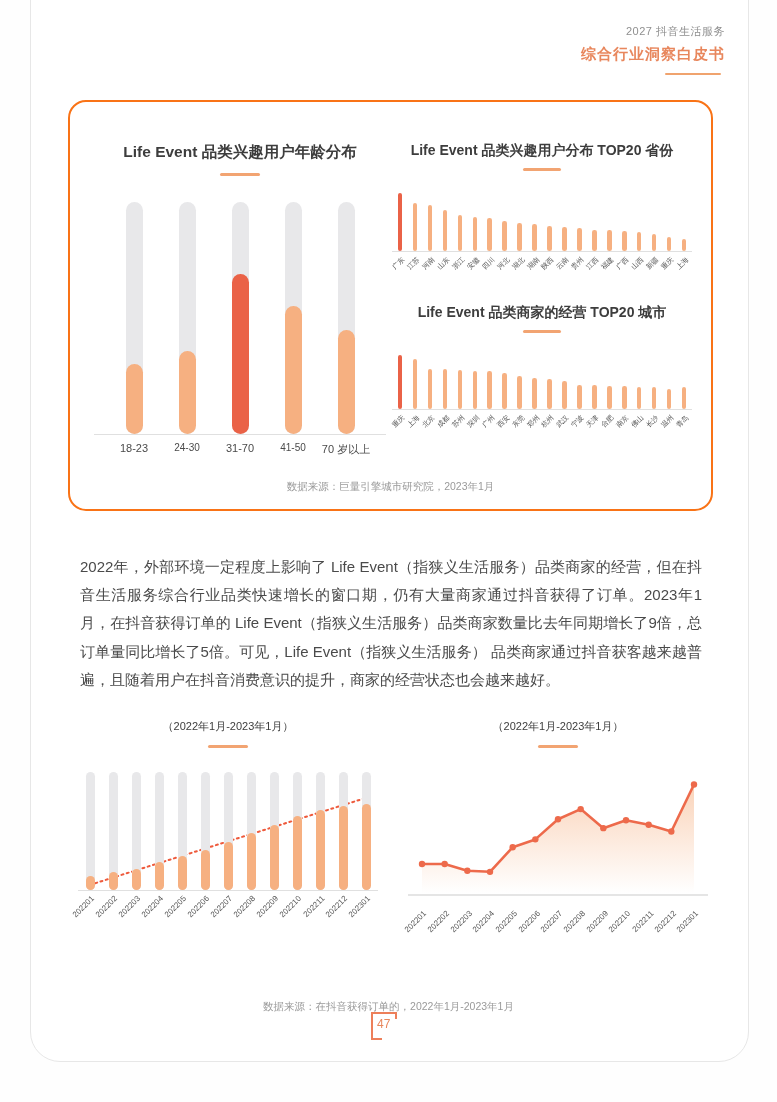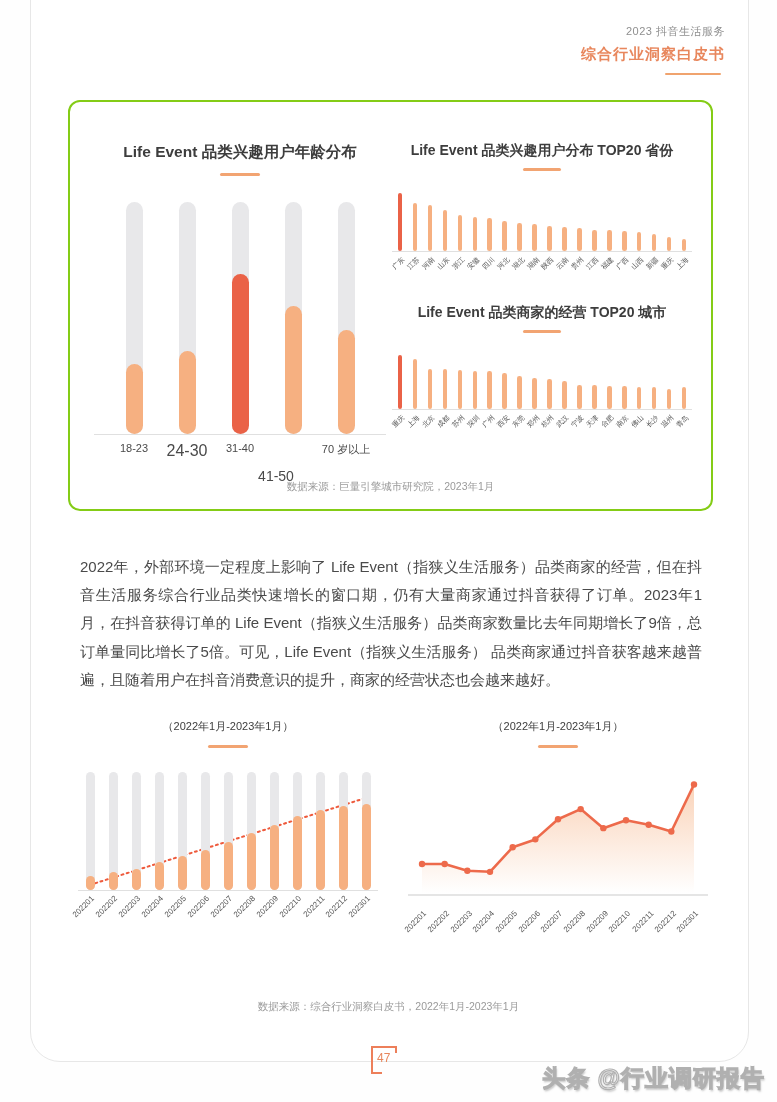--- a/index.html
+++ b/index.html
@@ -7,21 +7,21 @@
         font-family:"Liberation Sans","DejaVu Sans",sans-serif;color:#3d3d3d;}
   .sheet{position:absolute;left:30px;top:-40px;width:717px;height:1100px;background:#fff;
          border:1px solid #e7e7e7;border-radius:30px;}
   
   .hdr{position:absolute;right:52px;top:24px;text-align:right;}
   .hdr-kicker{font-size:11px;color:#8f8f8f;letter-spacing:.5px;}
   .hdr-title{font-size:15px;color:#e8875d;font-weight:700;margin-top:6px;letter-spacing:1px;}
   .hdr-line{width:56px;height:2px;background:#f0a36e;margin:9px 4px 0 auto;border-radius:1px;}
   
   .card{position:absolute;left:68px;top:100px;width:641px;height:407px;
-        border:2px solid #84cc16;border-radius:12px;background:#fff;}
+        border:2px solid #f97316;border-radius:18px;background:#fff;}
   .chart-title{font-weight:700;color:#3d3d3d;text-align:center;}
   .u-line{height:3px;background:#f2a472;border-radius:2px;margin:0 auto;}
   .col-age{position:absolute;left:24px;top:40px;width:292px;}
   .col-age .chart-title{font-size:15.5px;}
   .col-right{position:absolute;left:322px;top:40px;width:300px;}
   .col-right .chart-title{font-size:14px;}
   .bars{position:relative;border-bottom:1px solid #e0e0e0;}
   .age-bars{height:232px;margin-top:26px;}
   .thin-bars{height:58px;margin-top:22px;}
   .thin-bars-city{height:54px;margin-top:22px;}
@@ -40,37 +40,37 @@
   .bchart{position:absolute;top:712px;width:300px;}
   .bchart-l{left:78px;}
   .bchart-r{left:408px;}
   .bchart .chart-title{font-size:15px;}
   .sub{font-size:11px;color:#3d3d3d;text-align:center;margin-top:7px;}
   .merch-bars{height:118px;margin-top:24px;}
   .trend-svg{position:absolute;left:0;top:0;width:100%;height:100%;pointer-events:none;}
   .order-wrap{margin-top:14px;}
   .bsrc{position:absolute;left:0;top:1000px;width:777px;text-align:center;font-size:10.5px;color:#9a9a9a;}
   
-  .pageno{position:absolute;left:371px;top:1046px;width:26px;height:28px;}
+  .pageno{position:absolute;left:371px;top:1012px;width:26px;height:28px;}
   .pn-left{position:absolute;left:0;top:0;height:28px;width:0;border-left:2px solid #ed7f5a;}
   .pn-top{position:absolute;left:0;top:0;width:24px;height:5px;border-top:2px solid #ed7f5a;border-right:2px solid #ed7f5a;}
   .pn-bottom{position:absolute;left:0;bottom:0;width:11px;border-bottom:2px solid #ed7f5a;}
   .pn-num{position:absolute;left:6px;top:5px;font-size:12px;color:#e8875d;}
   .watermark{position:absolute;right:12px;bottom:8px;font-size:23px;font-weight:700;letter-spacing:1px;
              color:#ffffff;-webkit-text-stroke:1.2px #b0b0b0;
              text-shadow:1px 2px 2px rgba(90,90,90,.35);}
 </style>
 </head>
 <body>
 
 <div class="page">
   <div class="sheet"></div>
 
   <div class="hdr">
-    <div class="hdr-kicker">2023 抖音生活服务</div>
+    <div class="hdr-kicker">2027 抖音生活服务</div>
     <div class="hdr-title">综合行业洞察白皮书</div>
     <div class="hdr-line"></div>
   </div>
 
   <div class="card">
     <div class="col-age">
       <div class="chart-title">Life Event 品类兴趣用户年龄分布</div>
       <div class="u-line" style="width:40px;margin-top:10px;"></div>
       <div class="bars age-bars" id="age-bars">
           <div class="pill" style="left: 31.5px; width: 17px; height: 232px; border-radius: 8.5px; background: rgb(232, 232, 234);"></div>
@@ -79,23 +79,23 @@
           <div class="pill" style="left: 84.5px; width: 17px; height: 83.5px; border-radius: 8.5px; background: rgb(246, 176, 129);"></div>
           <div class="pill" style="left: 137.5px; width: 17px; height: 232px; border-radius: 8.5px; background: rgb(232, 232, 234);"></div>
           <div class="pill" style="left: 137.5px; width: 17px; height: 160.1px; border-radius: 8.5px; background: rgb(234, 98, 71);"></div>
           <div class="pill" style="left: 190.5px; width: 17px; height: 232px; border-radius: 8.5px; background: rgb(232, 232, 234);"></div>
           <div class="pill" style="left: 190.5px; width: 17px; height: 127.6px; border-radius: 8.5px; background: rgb(246, 176, 129);"></div>
           <div class="pill" style="left: 243.5px; width: 17px; height: 232px; border-radius: 8.5px; background: rgb(232, 232, 234);"></div>
           <div class="pill" style="left: 243.5px; width: 17px; height: 104.4px; border-radius: 8.5px; background: rgb(246, 176, 129);"></div>
         </div>
       <div class="lblrow" id="age-labels">
           <span class="xflat" style="left: 40px; font-size: 11px;">18-23</span>
-          <span class="xflat" style="left: 93px; font-size: 16px;">24-30</span>
-          <span class="xflat" style="left: 146px; font-size: 11px;">31-40</span>
-          <span class="xflat" style="left: 182px; font-size: 14px; margin-top: 26px;">41-50</span>
+          <span class="xflat" style="left: 93px; font-size: 10px;">24-30</span>
+          <span class="xflat" style="left: 146px; font-size: 11px;">31-70</span>
+          <span class="xflat" style="left: 199px; font-size: 10px;">41-50</span>
           <span class="xflat" style="left: 252px; font-size: 11px;">70 岁以上</span>
         </div>
     </div>
 
     <div class="col-right">
       <div class="chart-title">Life Event 品类兴趣用户分布 TOP20 省份</div>
       <div class="u-line" style="width:38px;margin-top:8px;"></div>
       <div class="bars thin-bars" id="prov-bars">
           <div class="pill" style="left: 5.8px; width: 4.5px; height: 58px; border-radius: 2.25px; background: rgb(234, 98, 71);"></div>
           <div class="pill" style="left: 20.7px; width: 4.5px; height: 48.1px; border-radius: 2.25px; background: rgb(246, 176, 129);"></div>
@@ -416,22 +416,21 @@
         </div>
         <div class="xanchor" style="left: 263.333px;">
           <span class="xrot" style="font-size: 8px;">202212</span>
         </div>
         <div class="xanchor" style="left: 286px;">
           <span class="xrot" style="font-size: 8px;">202301</span>
         </div>
       </div>
   </div>
 
-  <div class="bsrc">数据来源：综合行业洞察白皮书，2022年1月-2023年1月</div>
+  <div class="bsrc">数据来源：在抖音获得订单的，2022年1月-2023年1月</div>
 
   <div class="pageno">
     <div class="pn-left"></div>
     <div class="pn-top"></div>
     <div class="pn-bottom"></div>
     <span class="pn-num">47</span>
   </div>
-  <div class="watermark">头条 @行业调研报告</div>
 </div>
 
 </body></html>

